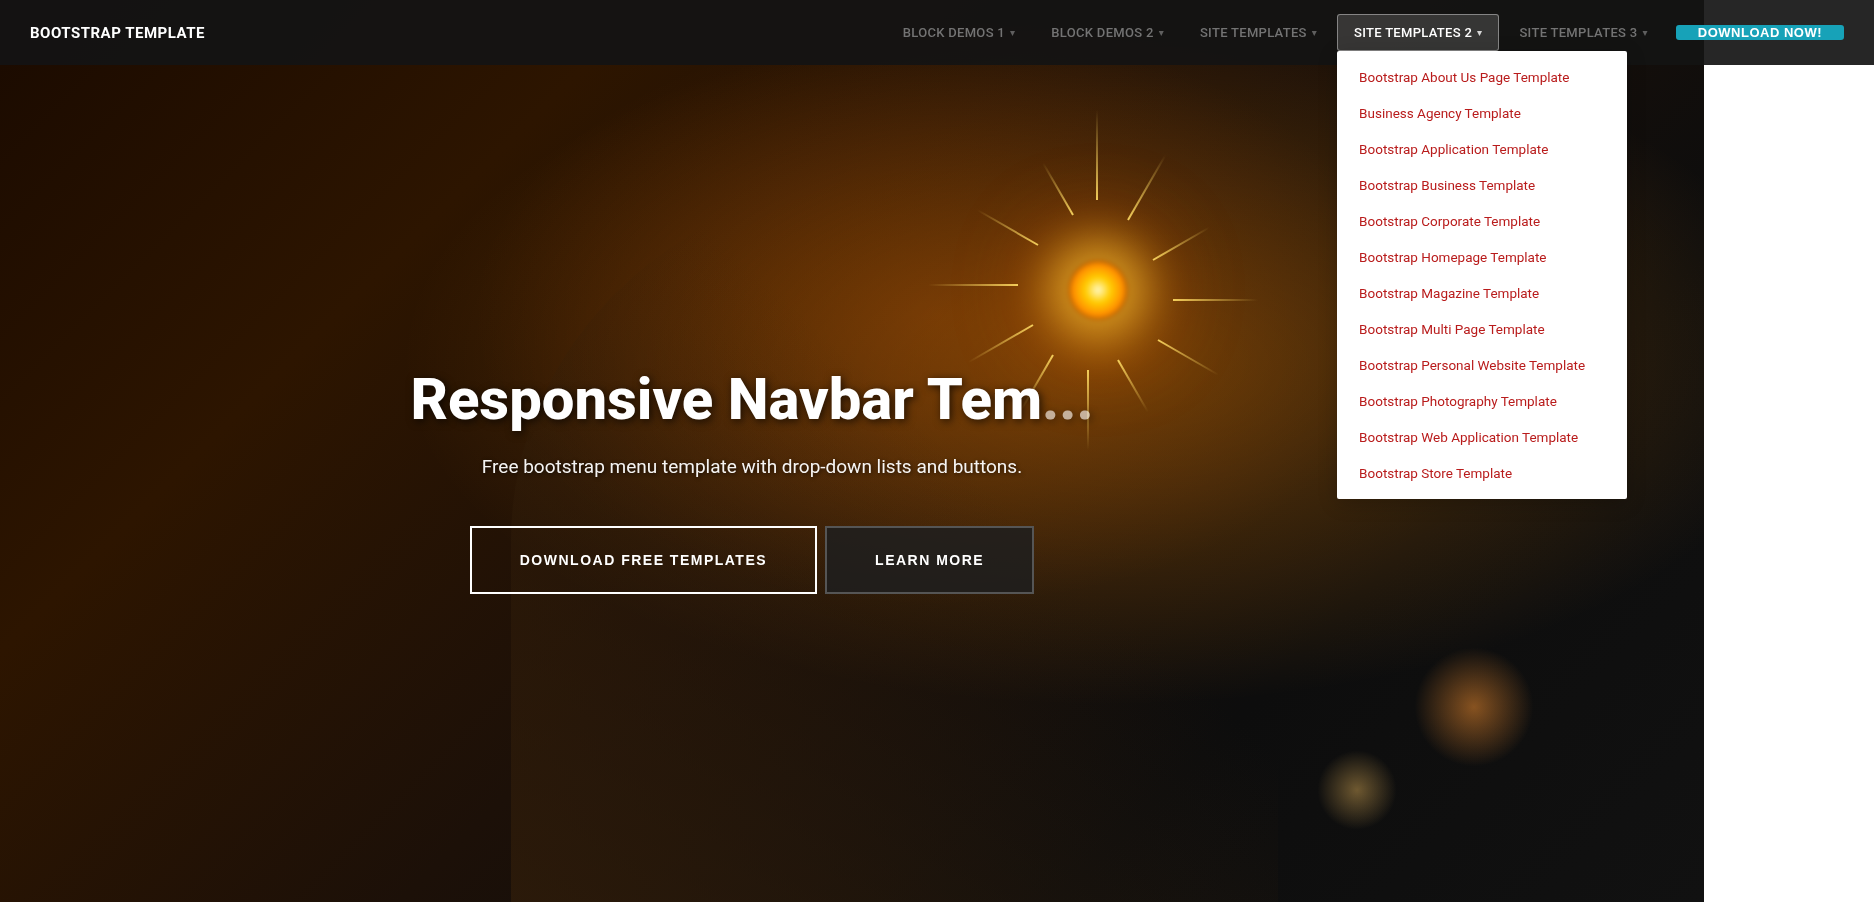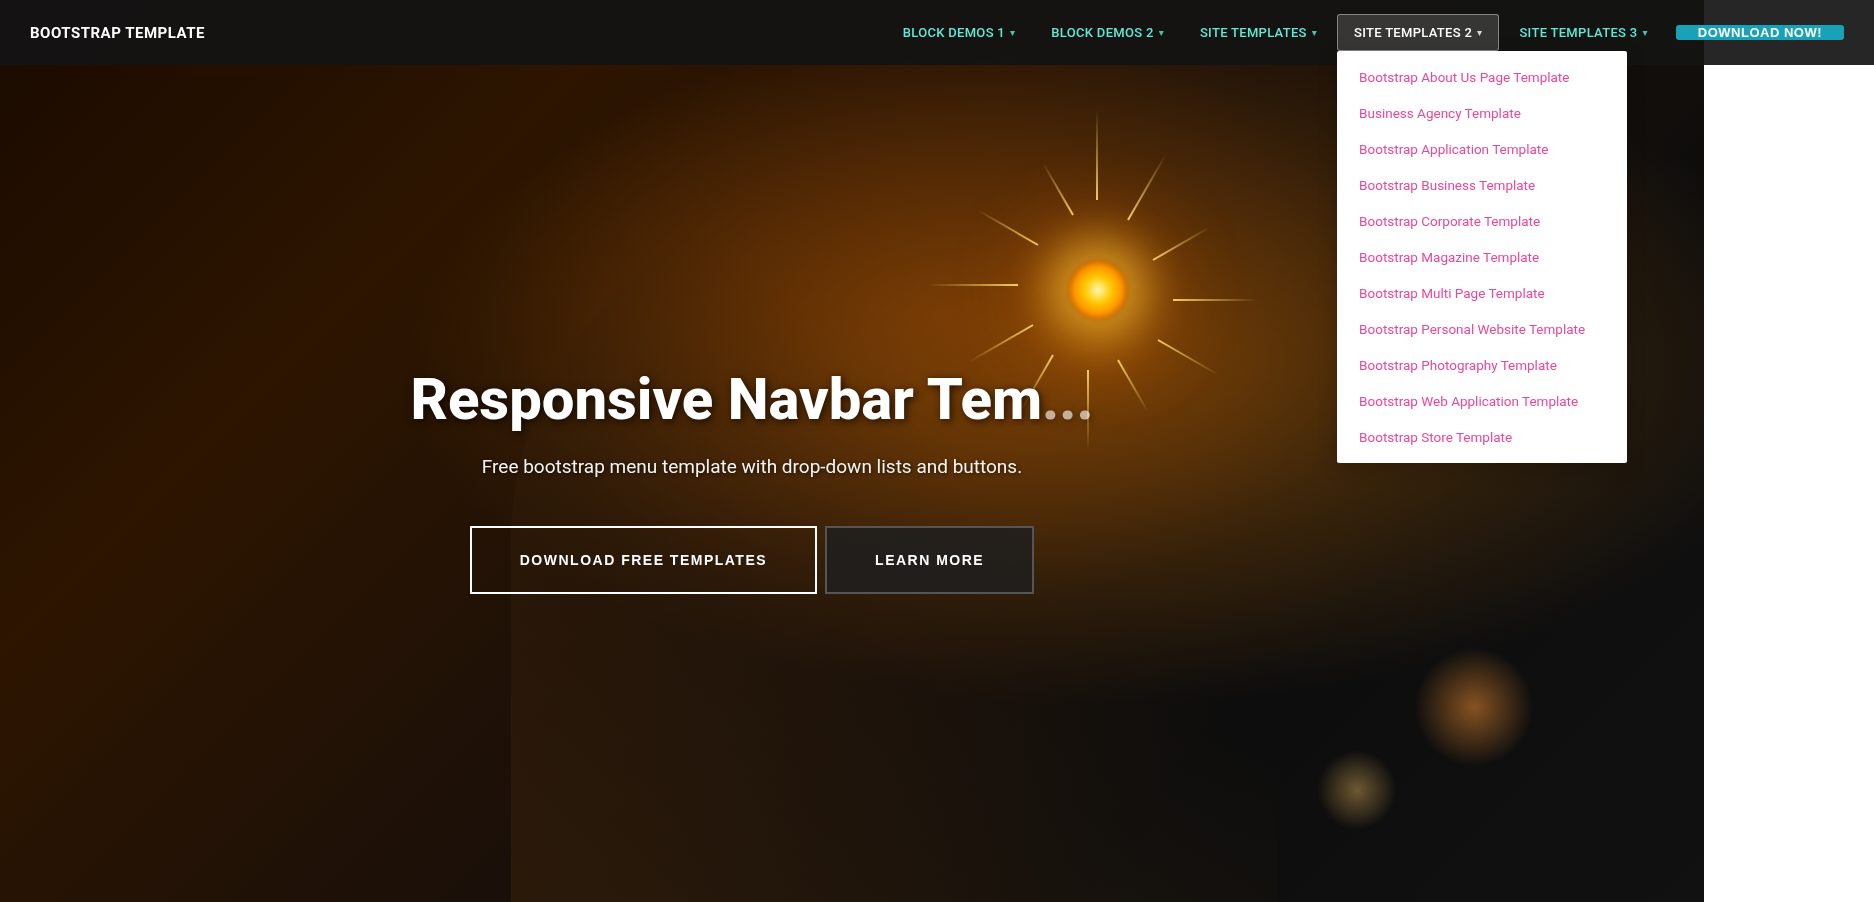--- a/index.html
+++ b/index.html
@@ -37,21 +37,21 @@
       display: flex;
       align-items: center;
       gap: 4px;
     }
 
     .nav-item {
       position: relative;
     }
 
     .nav-link {
-      color: #5eead4;
+      color: #737373;
       font-size: 13px;
       font-weight: 500;
       letter-spacing: 0.3px;
       padding: 10px 16px;
       cursor: pointer;
       display: flex;
       align-items: center;
       gap: 5px;
       white-space: nowrap;
       border-radius: 3px;
@@ -93,21 +93,21 @@
       box-shadow: 0 4px 20px rgba(0,0,0,0.2);
       border-radius: 2px;
       padding: 8px 0;
       z-index: 200;
     }
 
     .dropdown-item {
       display: block;
       padding: 10px 22px;
       font-size: 13.5px;
-      color: #ec4899;
+      color: #b91c1c;
       cursor: pointer;
       white-space: nowrap;
     }
 
     
     .hero {
       position: relative;
       width: 1704px;
       height: 902px;
       display: flex;
@@ -272,20 +272,21 @@
         <span>SITE TEMPLATES 2</span>
         <span class="caret">▾</span>
       </div>
 
       <div class="dropdown-menu">
         <a class="dropdown-item">Bootstrap About Us Page Template</a>
         <a class="dropdown-item">Business Agency Template</a>
         <a class="dropdown-item">Bootstrap Application Template</a>
         <a class="dropdown-item">Bootstrap Business Template</a>
         <a class="dropdown-item">Bootstrap Corporate Template</a>
+        <a class="dropdown-item">Bootstrap Homepage Template</a>
         <a class="dropdown-item">Bootstrap Magazine Template</a>
         <a class="dropdown-item">Bootstrap Multi Page Template</a>
         <a class="dropdown-item">Bootstrap Personal Website Template</a>
         <a class="dropdown-item">Bootstrap Photography Template</a>
         <a class="dropdown-item">Bootstrap Web Application Template</a>
         <a class="dropdown-item">Bootstrap Store Template</a>
       </div>
     </div>
 
     <div class="nav-item">

